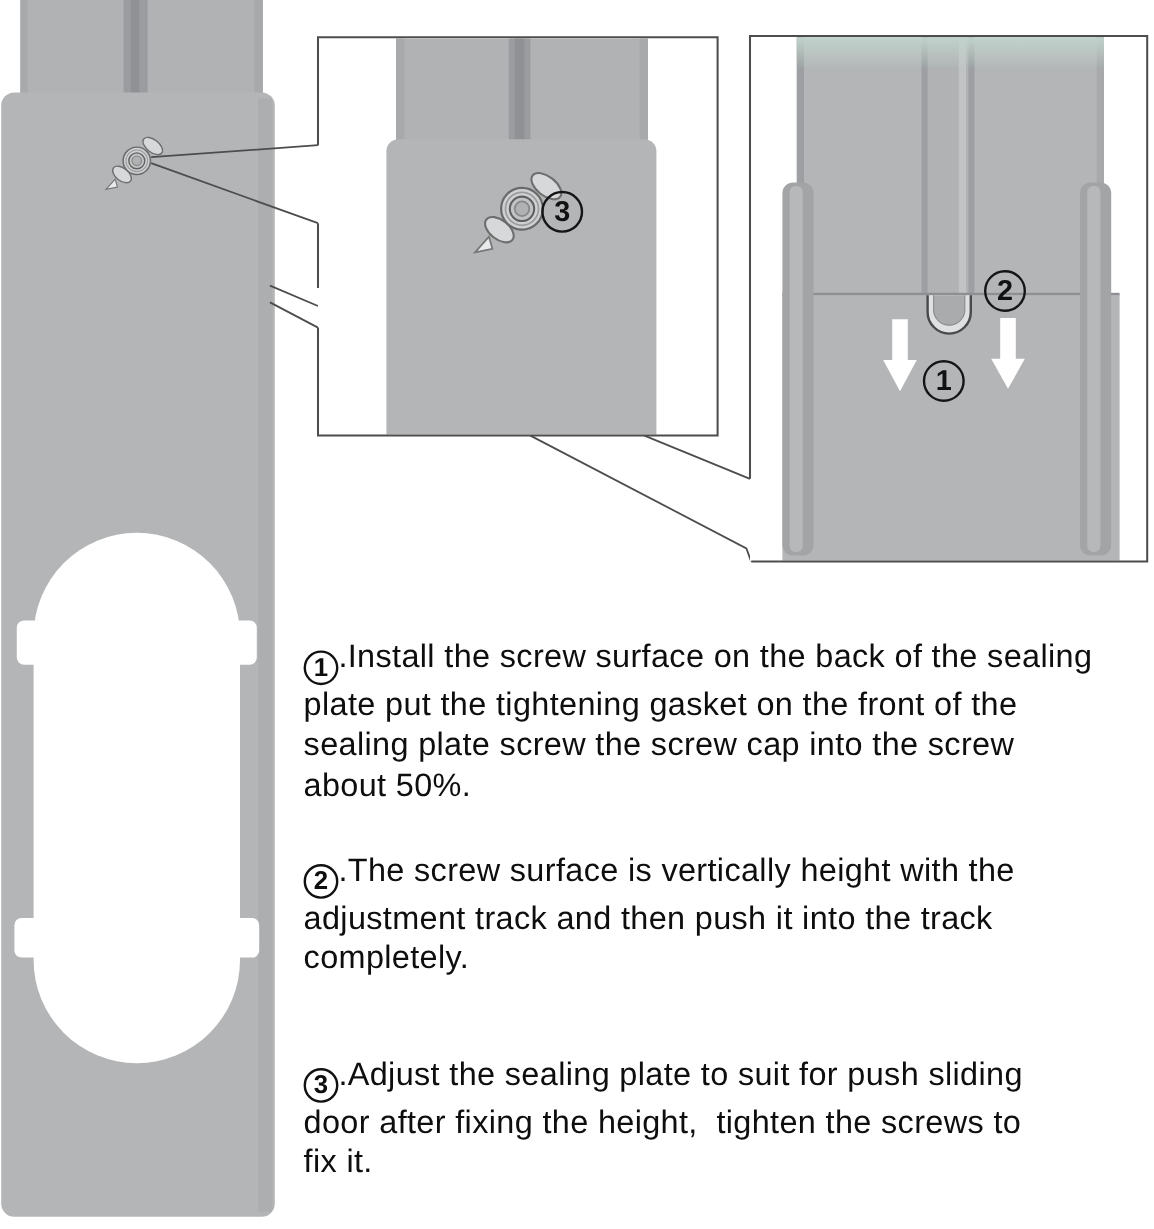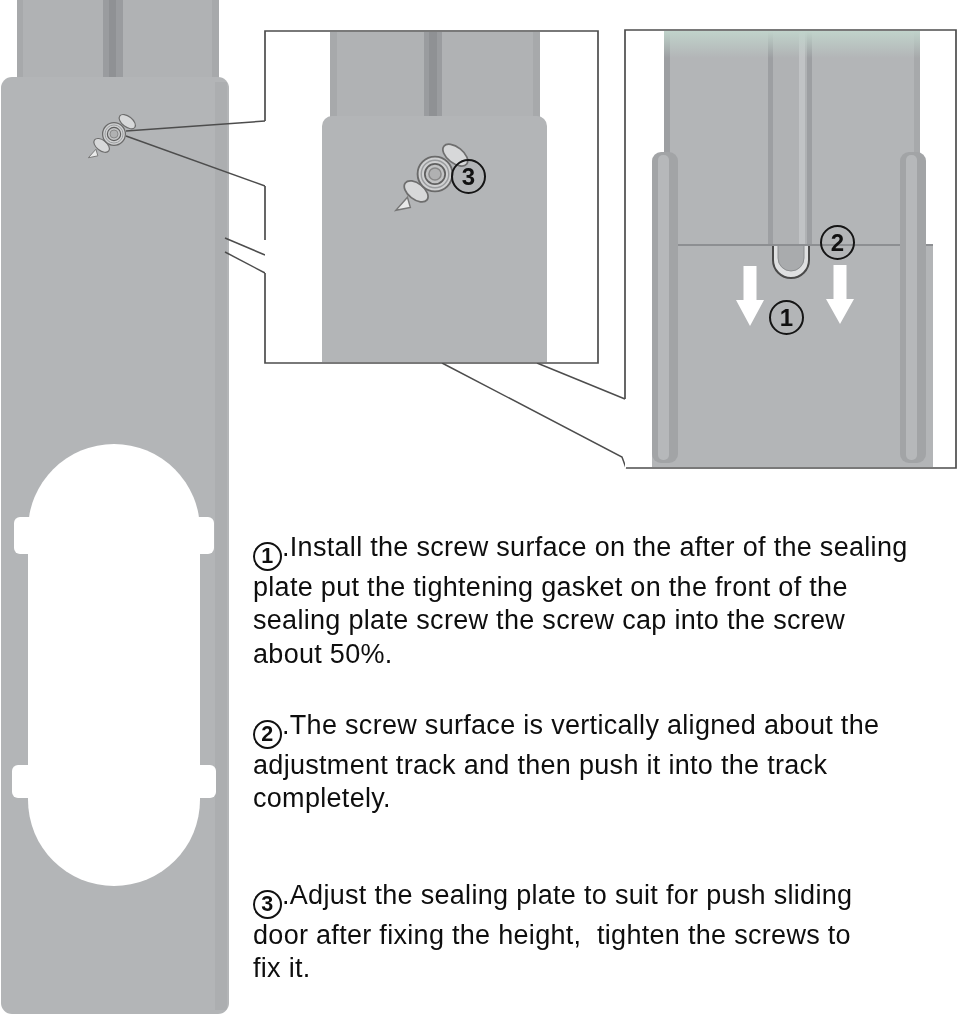--- a/index.html
+++ b/index.html
@@ -167,27 +167,27 @@
       <path class="box-border" d="M625,399 L625,30 L956,30 L956,468 L626,468"></path>
     </g>
   </svg>
 
   <div class="circle-label" style="left:451px;top:159px;">3</div>
   <div class="circle-label" style="left:820px;top:225px;">2</div>
   <div class="circle-label" style="left:769px;top:300px;">1</div>
 
   <div class="instructions">
     <div class="para" style="top:531px;">
-      <div class="line"><span class="inum">1</span><span>.Install the screw surface on the after of the sealing</span></div>
+      <div class="line"><span class="inum">1</span><span>.Install the screw surface on the back of the sealing</span></div>
       <div class="line">plate put the tightening gasket on the front of the</div>
       <div class="line">sealing plate screw the screw cap into the screw</div>
       <div class="line">about 50%.</div>
     </div>
     <div class="para" style="top:709px;">
-      <div class="line"><span class="inum">2</span><span>.The screw surface is vertically aligned about the</span></div>
+      <div class="line"><span class="inum">2</span><span>.The screw surface is vertically height with the</span></div>
       <div class="line">adjustment track and then push it into the track</div>
       <div class="line">completely.</div>
     </div>
     <div class="para" style="top:879px;">
       <div class="line"><span class="inum">3</span><span>.Adjust the sealing plate to suit for push sliding</span></div>
       <div class="line">door after fixing the height,  tighten the screws to</div>
       <div class="line">fix it.</div>
     </div>
   </div>
 </div>

